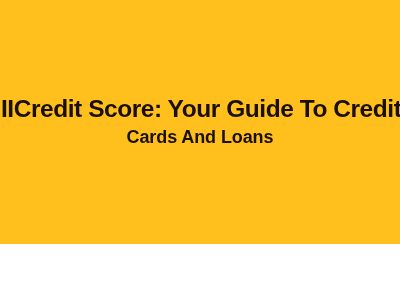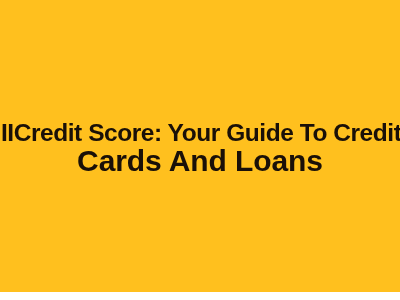--- a/index.html
+++ b/index.html
@@ -11,21 +11,21 @@
   body {
     width: 400px;
     height: 300px;
     overflow: hidden;
     font-family: "Liberation Sans", sans-serif;
   }
 
   #banner {
     position: relative;
     width: 400px;
-    height: 292px;
+    height: 244px;
     box-sizing: border-box;
     background: #FFC01E;
     display: flex;
     align-items: center;
     justify-content: center;
     overflow: hidden;
   }
 
   #title-block {
     width: 100%;
@@ -46,21 +46,21 @@
     letter-spacing: -0.2px;
     white-space: nowrap;
   }
 
   .title-line.line-1 {
     font-size: 25.5px;
     letter-spacing: -0.45px;
   }
 
   .title-line.line-2 {
-    font-size: 30px;
+    font-size: 18px;
     letter-spacing: -0.1px;
   }
 </style>
 </head>
 <body>
 
 <div id="banner" style="background: rgb(255, 192, 30);">
 
   <div id="title-block">
 

